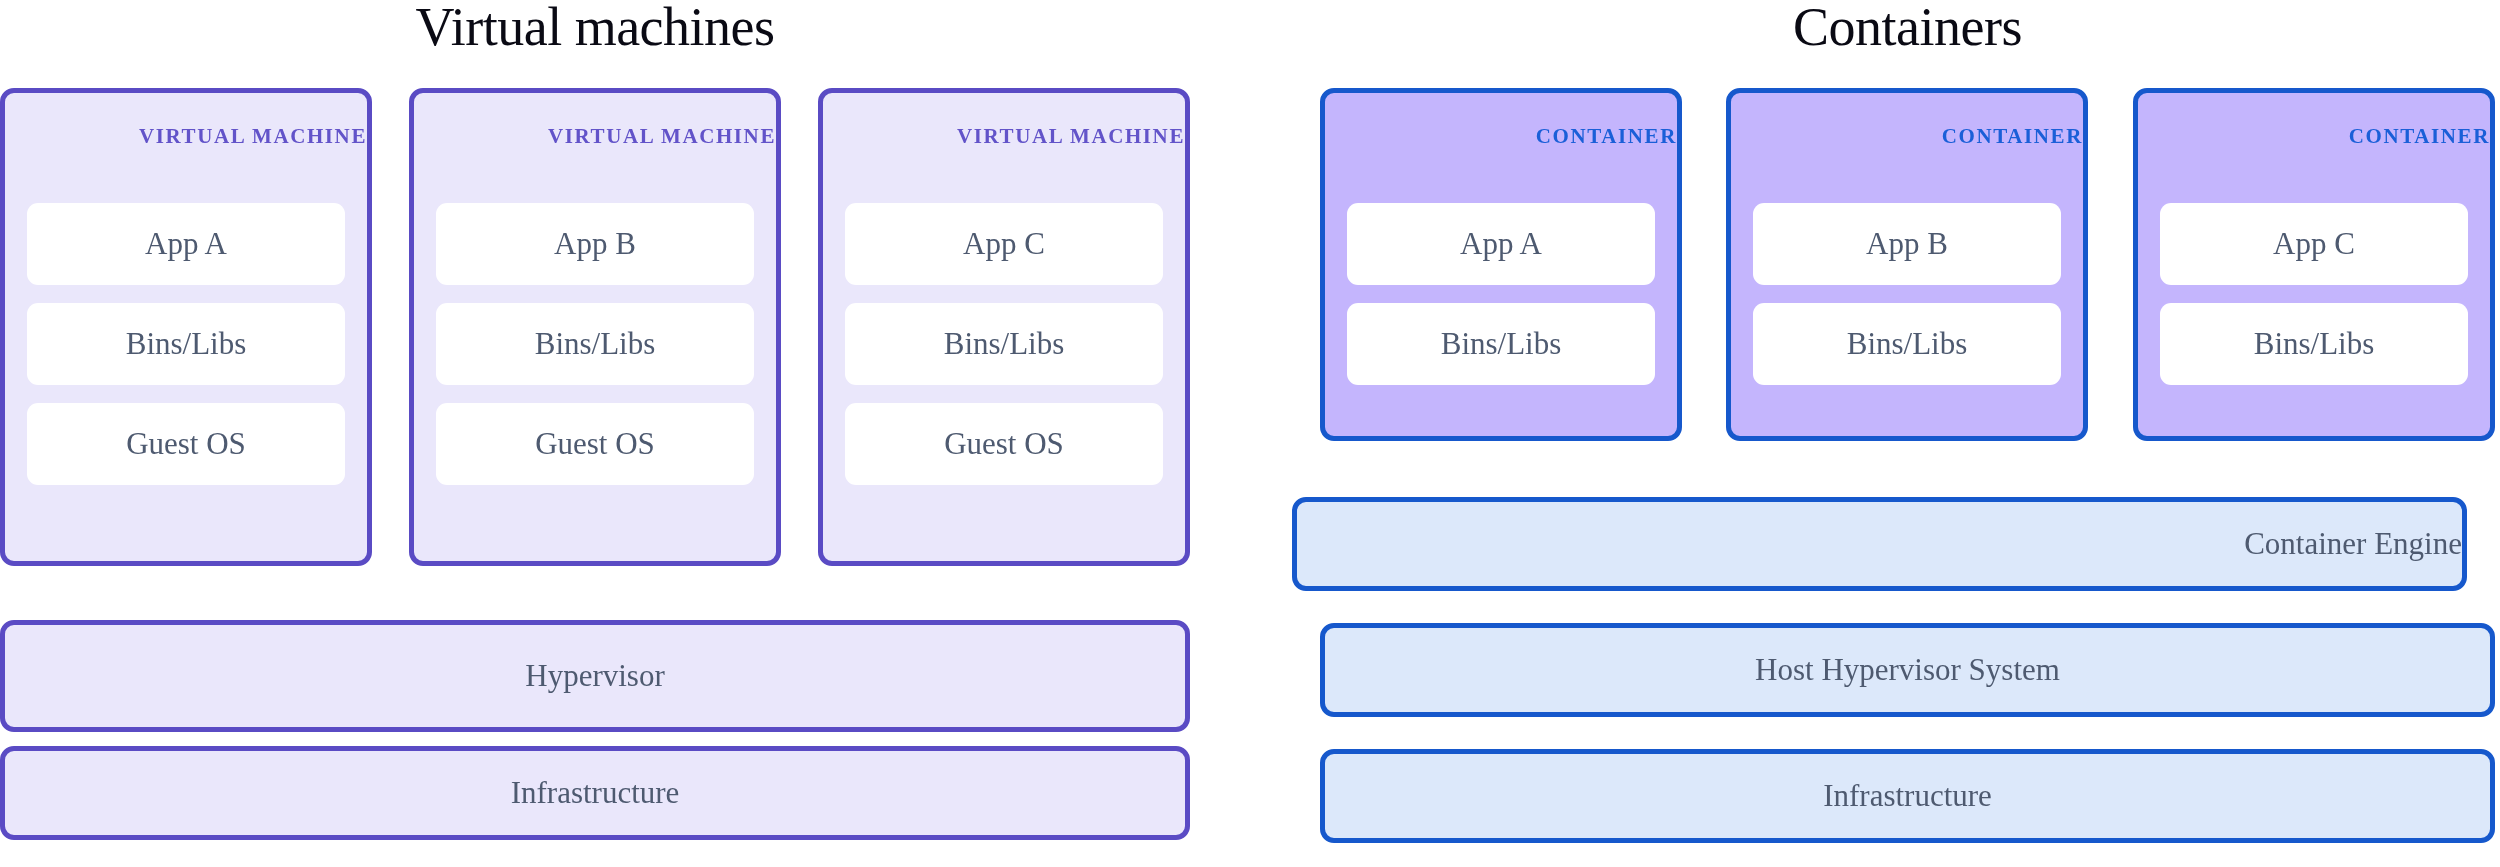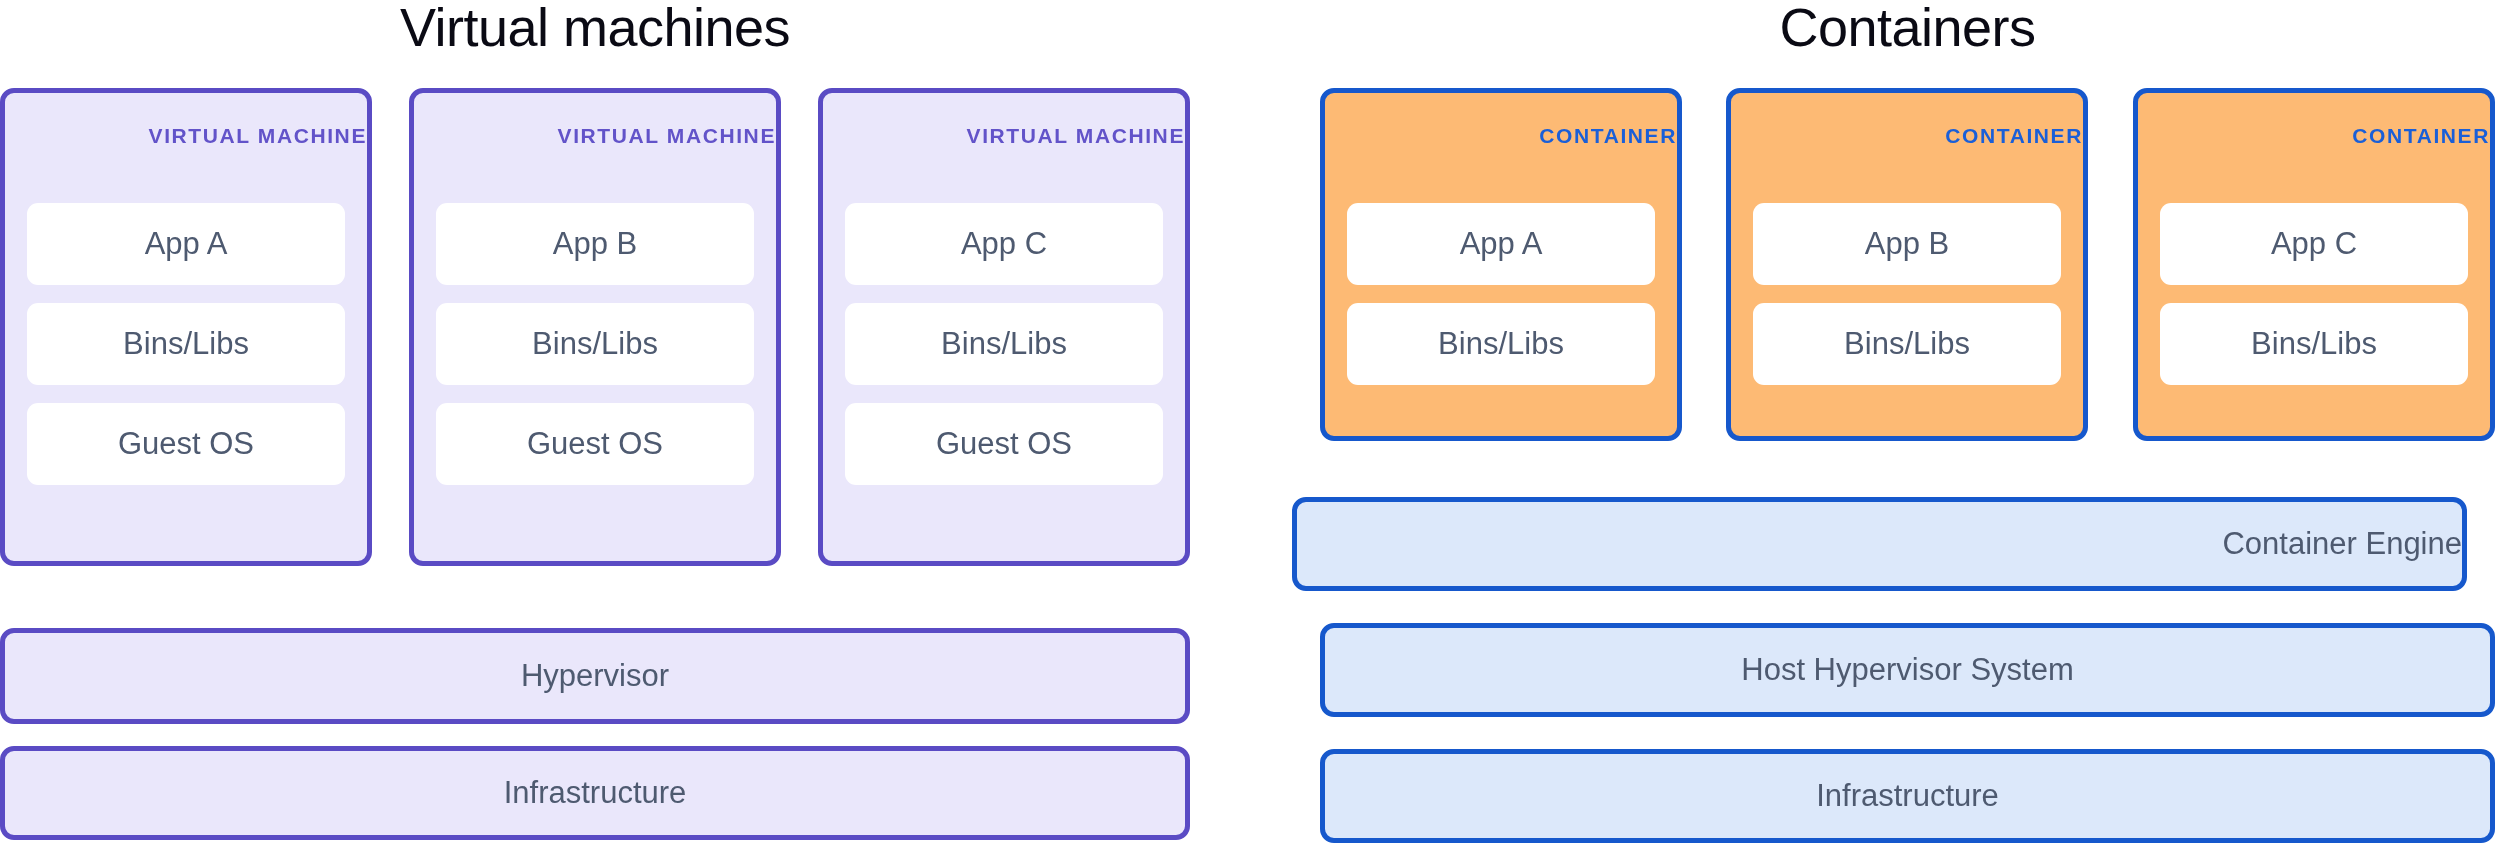--- a/index.html
+++ b/index.html
@@ -1,15 +1,15 @@
 <!DOCTYPE html>
 <html><head>
 <meta charset="utf-8">
 <style>
-  * { box-sizing: border-box; margin: 0; padding: 0; }
+  * { box-sizing: border-box; margin: 0; padding: 0; font-family: Liberation Serif, serif; }
 
   html, body {
     width: 2500px;
     height: 867px;
     background: #ffffff;
     font-family: "Liberation Sans", "DejaVu Sans", sans-serif;
     overflow: hidden;
   }
 
   #stage {
@@ -38,21 +38,21 @@
   .panel {
     position: absolute;
     border-radius: 14px;
     border-style: solid;
     border-width: 5px;
     display: flex;
     flex-direction: column;
     align-items: flex-end;
   }
   .panel.purple { border-color: #5a4bc4; background: #eae7fb; }
-  .panel.blue   { border-color: #1658cc; background: #fdba74; }
+  .panel.blue   { border-color: #1658cc; background: #c4b5fd; }
 
   
   .stack-label {
     font-size: 21px;
     font-weight: 700;
     letter-spacing: 1.6px;
     line-height: 26px;
     white-space: nowrap;
   }
   .stack-label.purple { color: #6253c9; }
@@ -132,21 +132,21 @@
         <span>App C</span>
       </div>
     <div class="pill" style="top:210px; height:82px;">
         <span>Bins/Libs</span>
       </div>
     <div class="pill" style="top:310px; height:82px;">
         <span>Guest OS</span>
       </div>
   </div>
 
-  <div class="bar purple" style="left:0px; top:620px; width:1190px; height:96px;margin-top:8px;">
+  <div class="bar purple" style="left:0px; top:620px; width:1190px; height:112px;">
     <span>Hypervisor</span>
   </div>
   <div class="bar purple" style="left:0px; top:746px; width:1190px; height:94px;">
     <span>Infrastructure</span>
   </div>
 
   <div class="section-title" id="ct-title">Containers</div>
 
   <div class="panel blue" style="left:1320px; top:88px; width:362px; height:353px;">
     <div class="stack-label blue" style="margin-top:30px;">CONTAINER</div>

